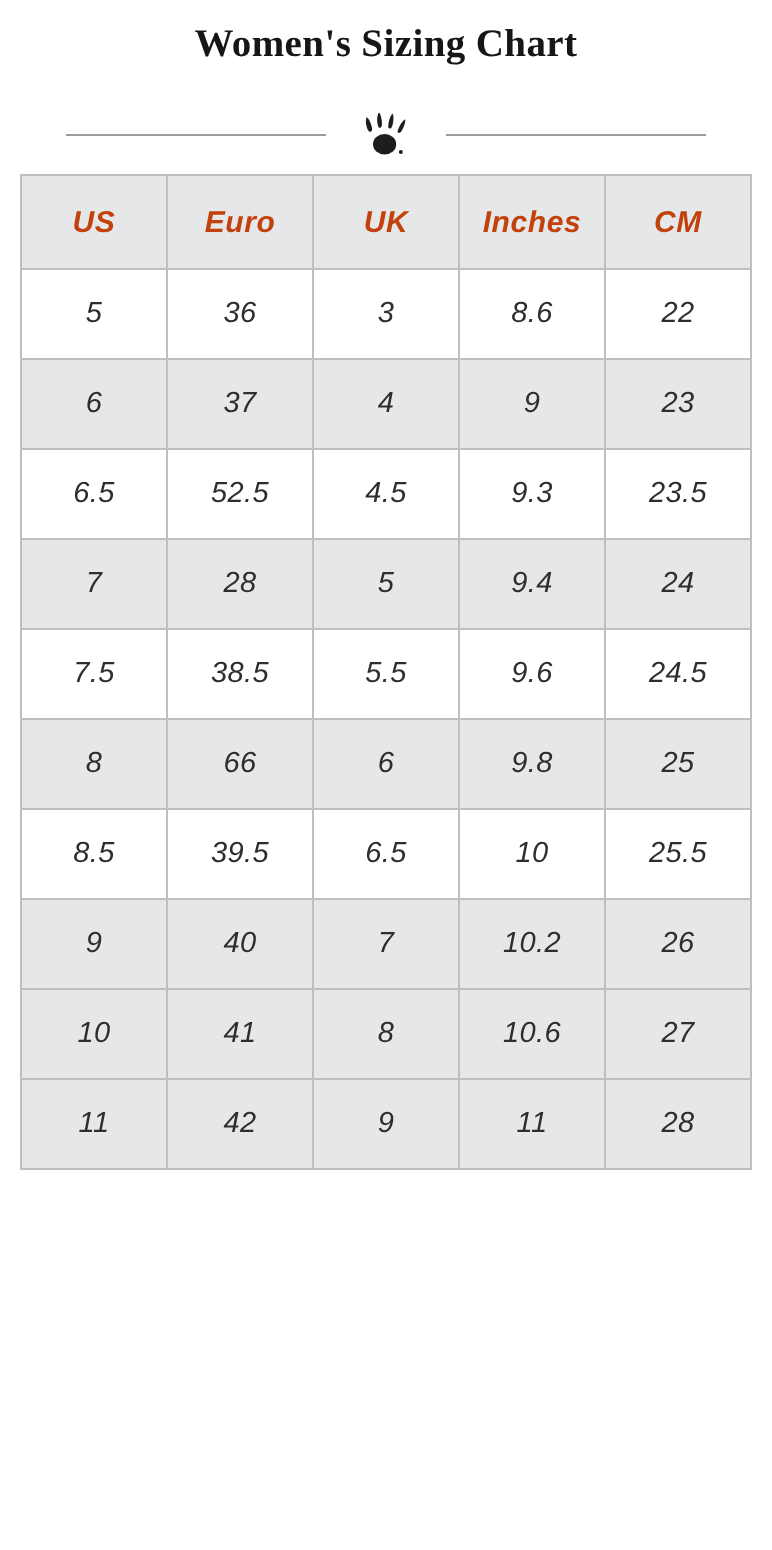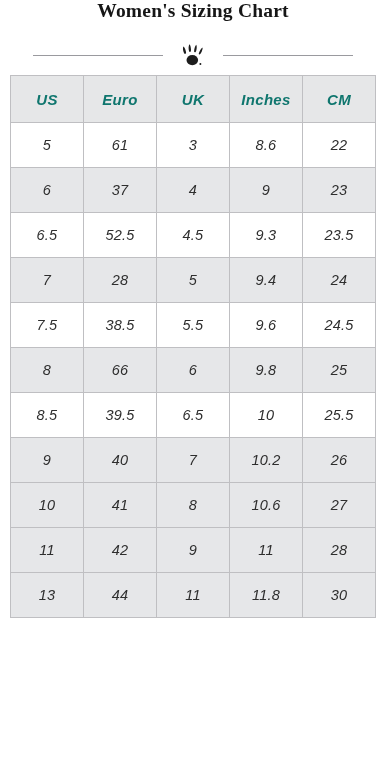--- a/index.html
+++ b/index.html
@@ -23,20 +23,21 @@
   }
 
   
   .title {
     text-align: center;
     font-family: "Liberation Serif", "DejaVu Serif", serif;
     font-weight: bold;
     font-size: 19.5px;
     letter-spacing: 0.2px;
     color: #161616;
+    padding-top: 12px;
     line-height: 1.1;
   }
 
   
   .divider-wrap {
     position: relative;
     margin: 0 auto;
     width: 340px;
     height: 40px;
     display: flex;
@@ -86,21 +87,21 @@
     padding: 0;
     width: 20%;
   }
   table.size-chart thead th {
     height: 46px;
     background: #e6e7e8;
     font-family: "Liberation Sans", sans-serif;
     font-weight: bold;
     font-style: italic;
     font-size: 15px;
-    color: #0f766e;
+    color: #c2410c;
     letter-spacing: 0.3px;
   }
   table.size-chart tbody td {
     height: 44px;
     font-family: "Liberation Sans", sans-serif;
     font-style: italic;
     font-weight: normal;
     font-size: 14.5px;
     color: #2e2e2e;
     letter-spacing: 0.2px;
@@ -142,21 +143,21 @@
           <th>US</th>
           <th>Euro</th>
           <th>UK</th>
           <th>Inches</th>
           <th>CM</th>
         </tr>
       </thead>
       <tbody>
         <tr class="row-light">
           <td>5</td>
-          <td>61</td>
+          <td>36</td>
           <td>3</td>
           <td>8.6</td>
           <td>22</td>
         </tr>
         <tr class="row-shade">
           <td>6</td>
           <td>37</td>
           <td>4</td>
           <td>9</td>
           <td>23</td>
@@ -210,24 +211,17 @@
           <td>10.6</td>
           <td>27</td>
         </tr>
         <tr class="row-shade">
           <td>11</td>
           <td>42</td>
           <td>9</td>
           <td>11</td>
           <td>28</td>
         </tr>
-        <tr class="row-shade">
-          <td>13</td>
-          <td>44</td>
-          <td>11</td>
-          <td>11.8</td>
-          <td>30</td>
-        </tr>
       </tbody>
     </table>
   </div>
 
 </div>
 
 </body></html>

